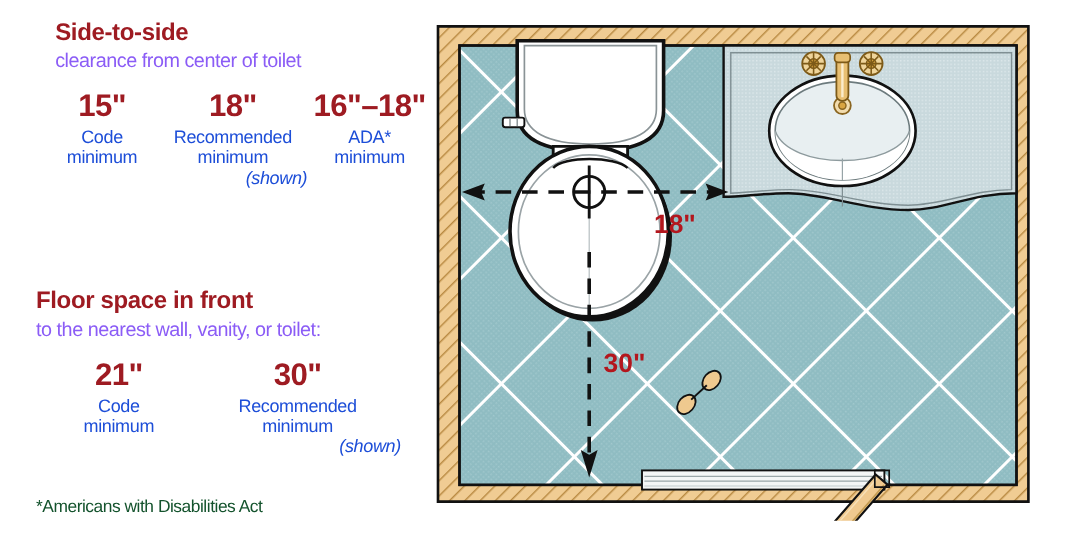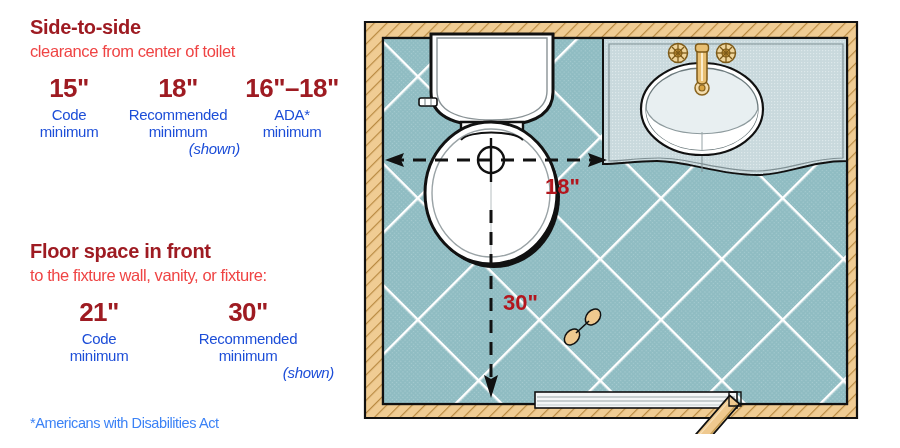--- a/index.html
+++ b/index.html
@@ -7,29 +7,29 @@
     width:900px;height:448px;
     background:#ffffff;
     font-family:"Liberation Sans","DejaVu Sans",sans-serif;
     overflow:hidden;
     position:relative;
   }
   #page{position:relative;width:900px;height:448px;}
 
   
   .panel{position:absolute;}
-  #panel-side{left:0;top:16px;width:355px;}
+  #panel-side{left:0;top:16px;width:355px;padding-left:16px;}
   #panel-floor{left:0;top:240px;width:355px;}
 
   .sec-head{
     font-size:20px;font-weight:bold;color:#9e1b22;
     letter-spacing:-0.3px;line-height:1.15;margin-left:30px;
   }
   .sec-sub{
-    font-size:16.5px;color:#ef4444;line-height:1.18;
+    font-size:16.5px;color:#8b5cf6;line-height:1.18;
     letter-spacing:-0.4px;margin-left:30px;margin-top:3px;
   }
   .sec-sub div{white-space:nowrap;}
 
   .cols{display:flex;margin-top:14px;}
   .col{text-align:center;}
   .num{
     font-size:26px;font-weight:bold;color:#9e1b22;
     letter-spacing:-0.5px;line-height:1;
   }
@@ -45,21 +45,21 @@
   #panel-side .c2{width:124px;}
   #panel-side .c3{width:104px;}
 
   
   #panel-floor .cols{margin-left:36px;}
   #panel-floor .f1{width:126px;}
   #panel-floor .f2{width:172px;}
 
   .footnote{
     position:absolute;left:30px;top:415px;
-    font-size:14.5px;color:#3b82f6;letter-spacing:-0.4px;
+    font-size:14.5px;color:#14532d;letter-spacing:-0.4px;
     white-space:nowrap;
   }
 
   
   #plan{position:absolute;left:357px;top:14px;width:540px;height:420px;}
   #plan svg{display:block;}
 </style>
 </head>
 <body>
 
@@ -92,21 +92,21 @@
           <div>ADA*</div>
           <div>minimum</div>
         </div>
       </div>
     </div>
   </div>
 
   <div class="panel" id="panel-floor">
     <div class="sec-head">Floor space in front</div>
     <div class="sec-sub">
-      <div>to the fixture wall, vanity, or fixture:</div>
+      <div>to the nearest wall, vanity, or toilet:</div>
     </div>
     <div class="cols">
       <div class="col f1">
         <div class="num">21"</div>
         <div class="lbl">
           <div>Code</div>
           <div>minimum</div>
         </div>
       </div>
       <div class="col f2">

